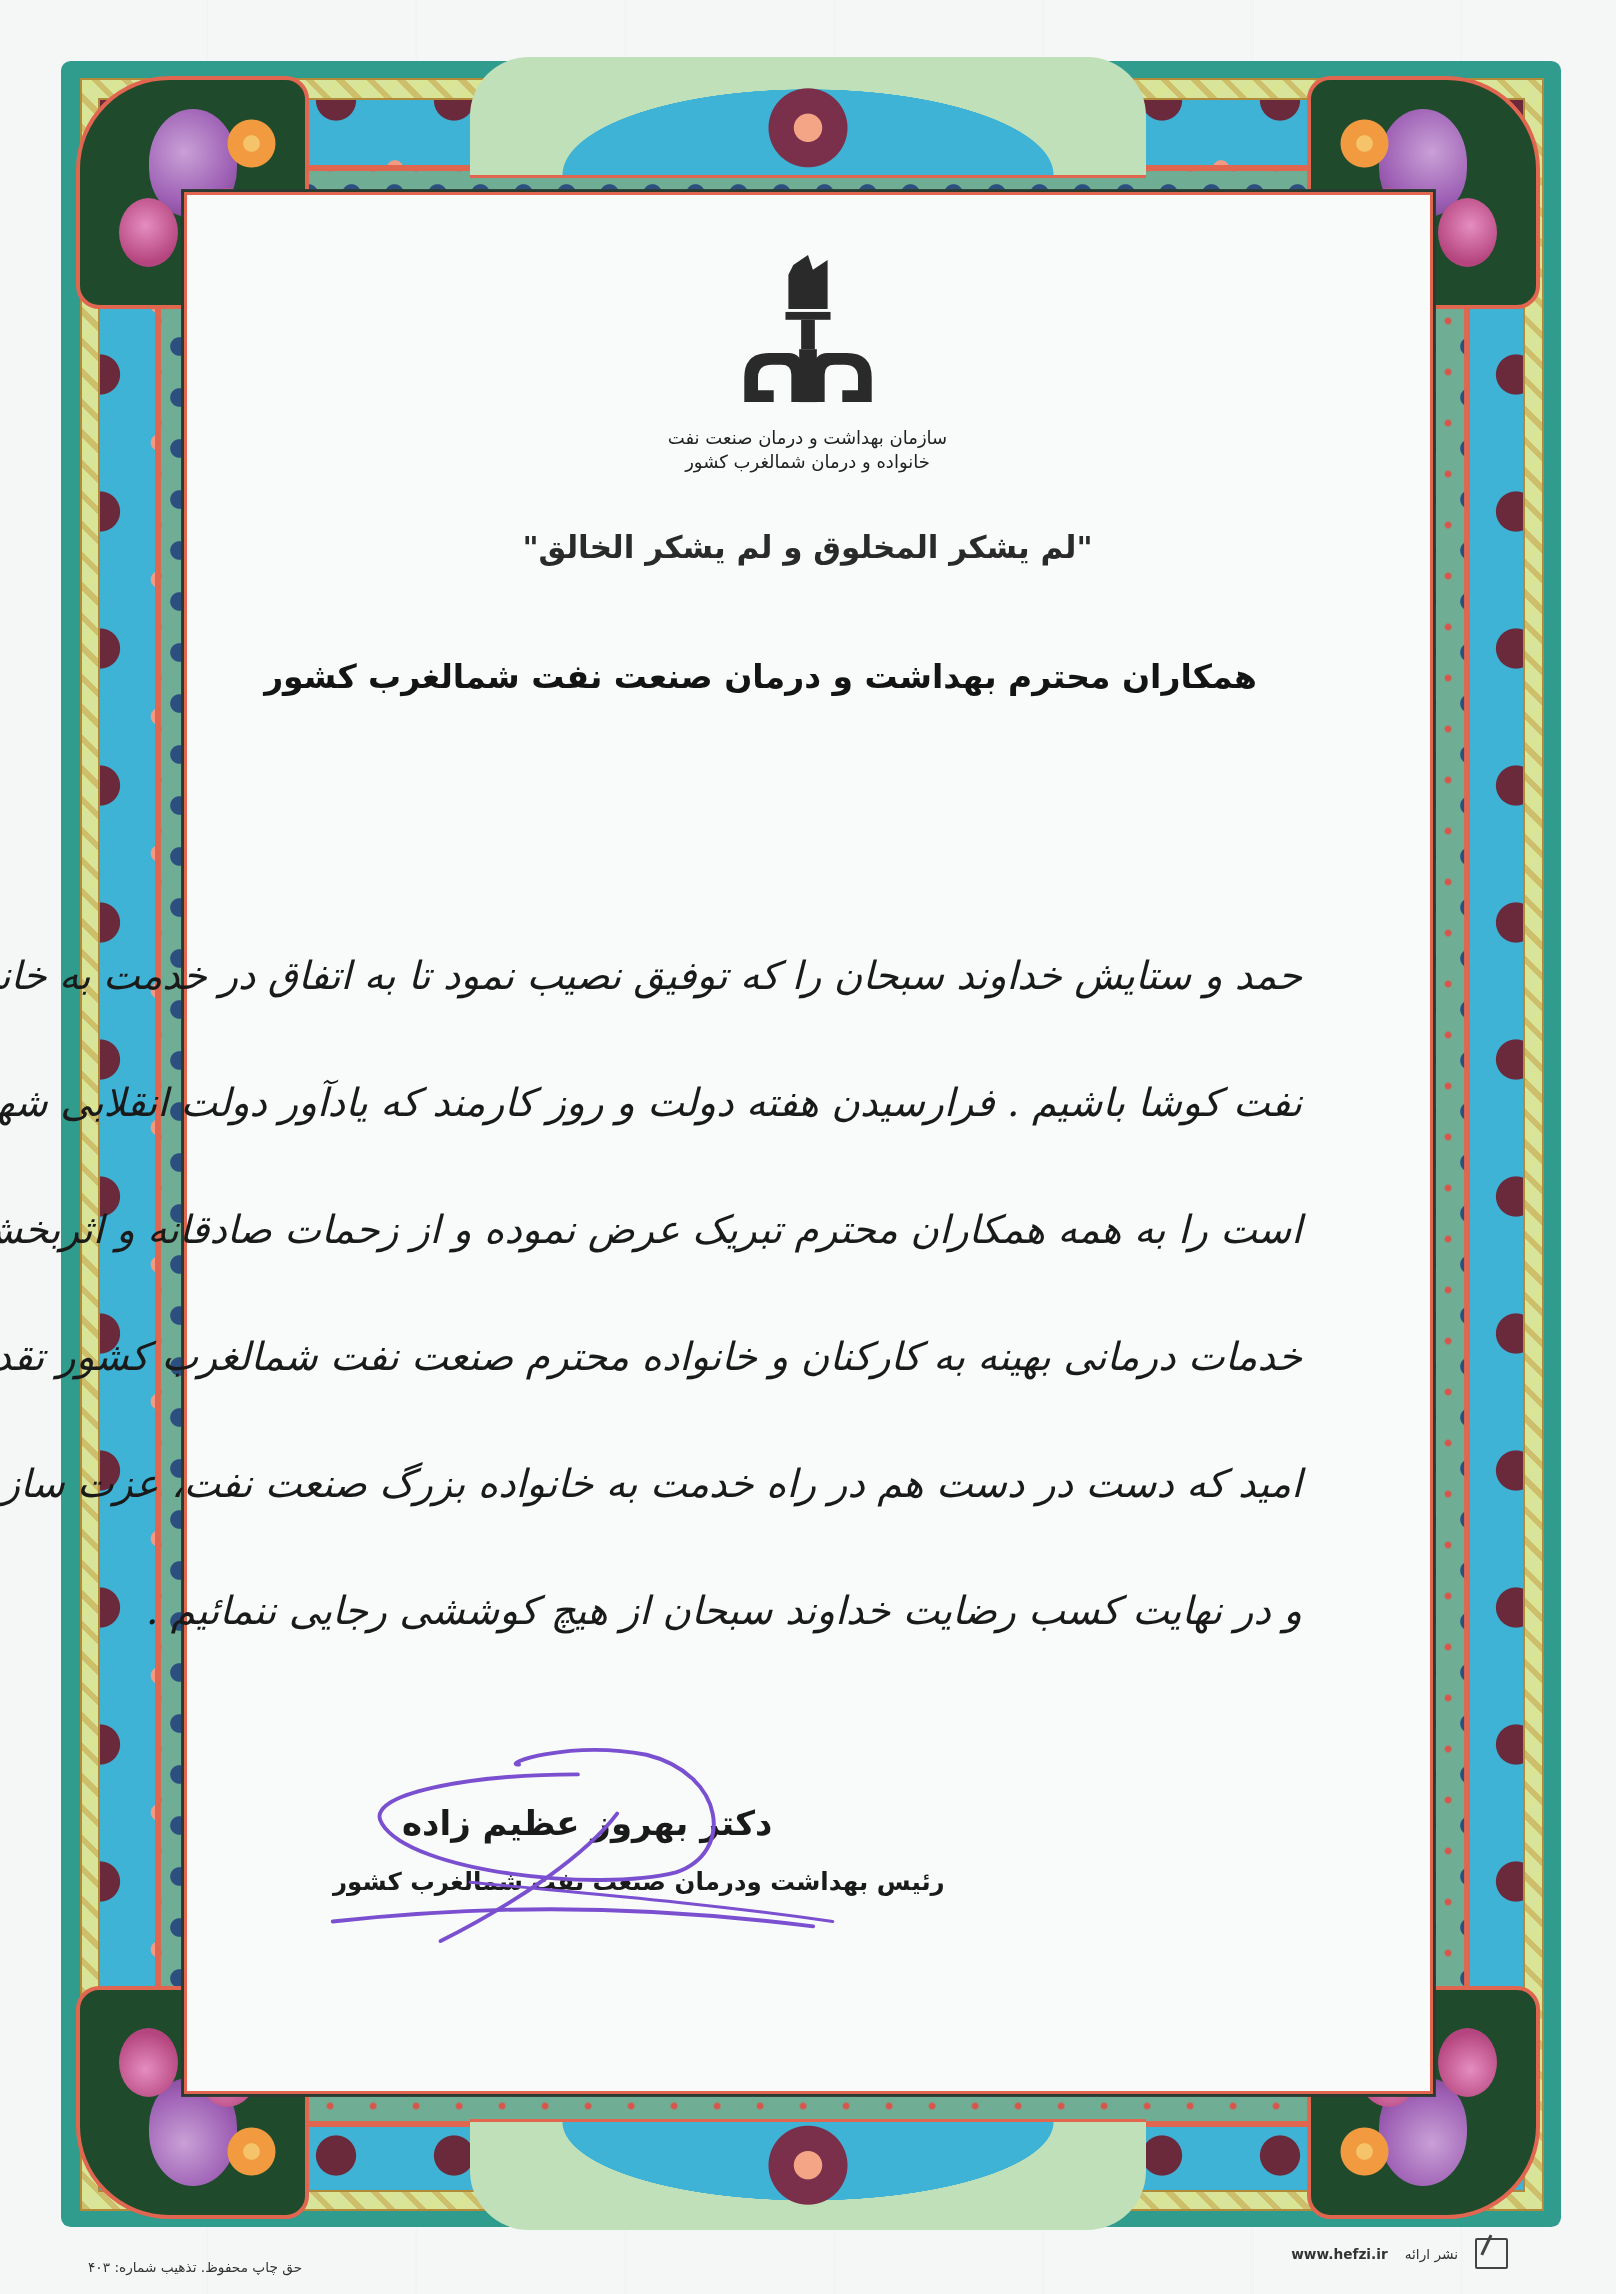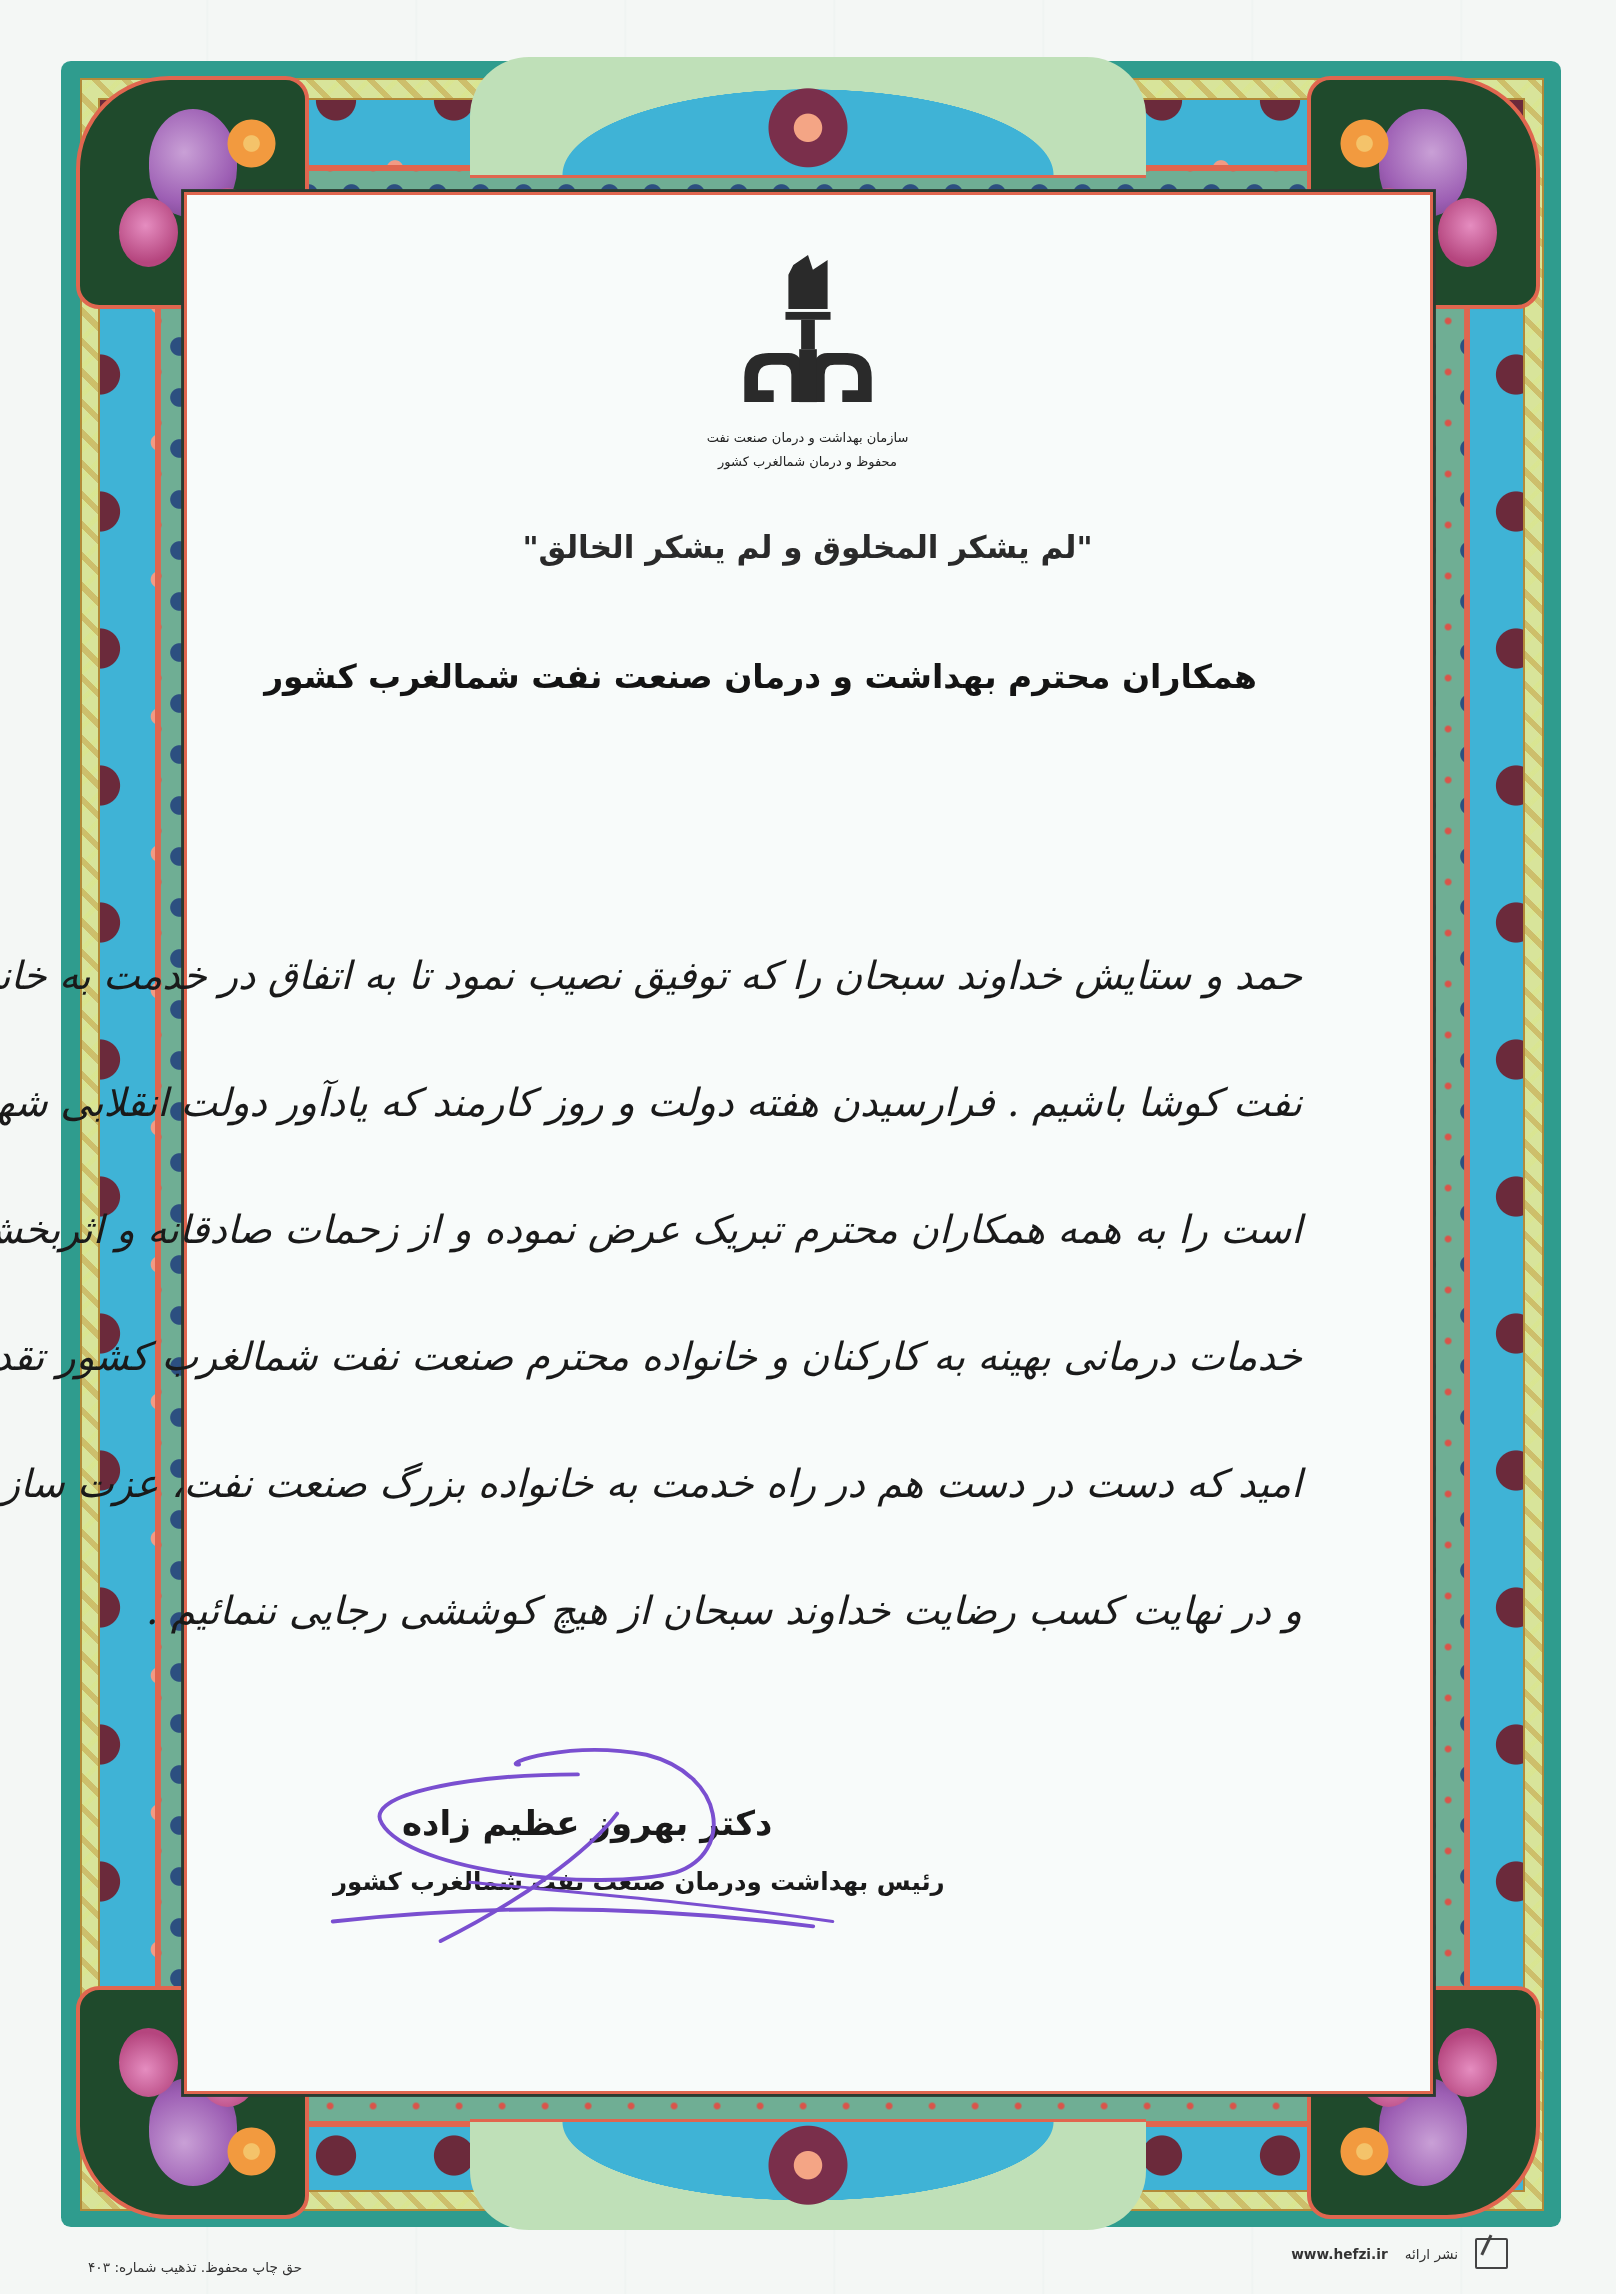--- a/index.html
+++ b/index.html
@@ -95,21 +95,21 @@
   .content {
     position: absolute; left: 186px; top: 196px; width: 1243px; height: 1892px;
     direction: rtl; text-align: center; color: #1b1b1b;
   }
   .logo {
     position: absolute; left: 50%; top: 59px; transform: translateX(-50%);
     width: 147px; height: 157px;
   }
   .logo-caption {
     position: absolute; left: 0; right: 0; top: 230px;
-    font-family: "DejaVu Sans", sans-serif; font-size: 13px; line-height: 23.5px; color: #222;
+    font-family: "DejaVu Sans", sans-serif; font-size: 18px; line-height: 23.5px; color: #222;
   }
   .quote {
     position: absolute; left: 0; right: 0; top: 333px;
     font-family: "DejaVu Sans", sans-serif; font-size: 31px; font-weight: bold; color: #2a2a2a;
   }
   .addressee {
     position: absolute; right: 172px; top: 461px;
     font-family: "DejaVu Sans", sans-serif; font-size: 33px; font-weight: bold; color: #141414;
     text-align: right;
     margin-left: 48px;
@@ -196,21 +196,21 @@
     <path d="M60 10 L75 0 L80 15 L95 5 L95 55 L55 55 L55 20 Z" fill="#2a2a2a"></path>
     <rect x="52" y="58" width="46" height="8" fill="#2a2a2a"></rect>
     <rect x="68" y="66" width="14" height="30" fill="#2a2a2a"></rect>
     <path d="M10 150 L10 125 Q10 100 35 100 L55 100 Q70 100 70 120 L70 150 L58 150 L58 122 Q58 112 48 112 L38 112 Q24 112 24 125 L24 138 L40 138 L40 150 Z" fill="#2a2a2a"></path>
     <path d="M140 150 L140 125 Q140 100 115 100 L95 100 Q80 100 80 120 L80 150 L92 150 L92 122 Q92 112 102 112 L112 112 Q126 112 126 125 L126 138 L110 138 L110 150 Z" fill="#2a2a2a"></path>
     <rect x="66" y="96" width="18" height="54" fill="#2a2a2a"></rect>
   </svg>
 
   <div class="logo-caption">
     <div>سازمان بهداشت و درمان صنعت نفت</div>
-    <div>محفوظ و درمان شمالغرب کشور</div>
+    <div>خانواده و درمان شمالغرب کشور</div>
   </div>
 
   <div class="quote">"لم یشکر المخلوق و لم یشکر الخالق"</div>
 
   <div class="addressee">همکاران محترم بهداشت و درمان صنعت نفت شمالغرب کشور</div>
 
   <div class="body-text">
     <span class="body-line">حمد و ستایش خداوند سبحان را که توفیق نصیب نمود تا به اتفاق در خدمت به خانواده بزرگ صنعت</span>
     <span class="body-line">نفت کوشا باشیم . فرارسیدن هفته دولت و روز کارمند که یادآور دولت انقلابی شهیدان رجایی و باهنر</span>
     <span class="body-line">است را به همه همکاران محترم تبریک عرض نموده و از زحمات صادقانه و اثربخش تان که برای ارائه</span>

